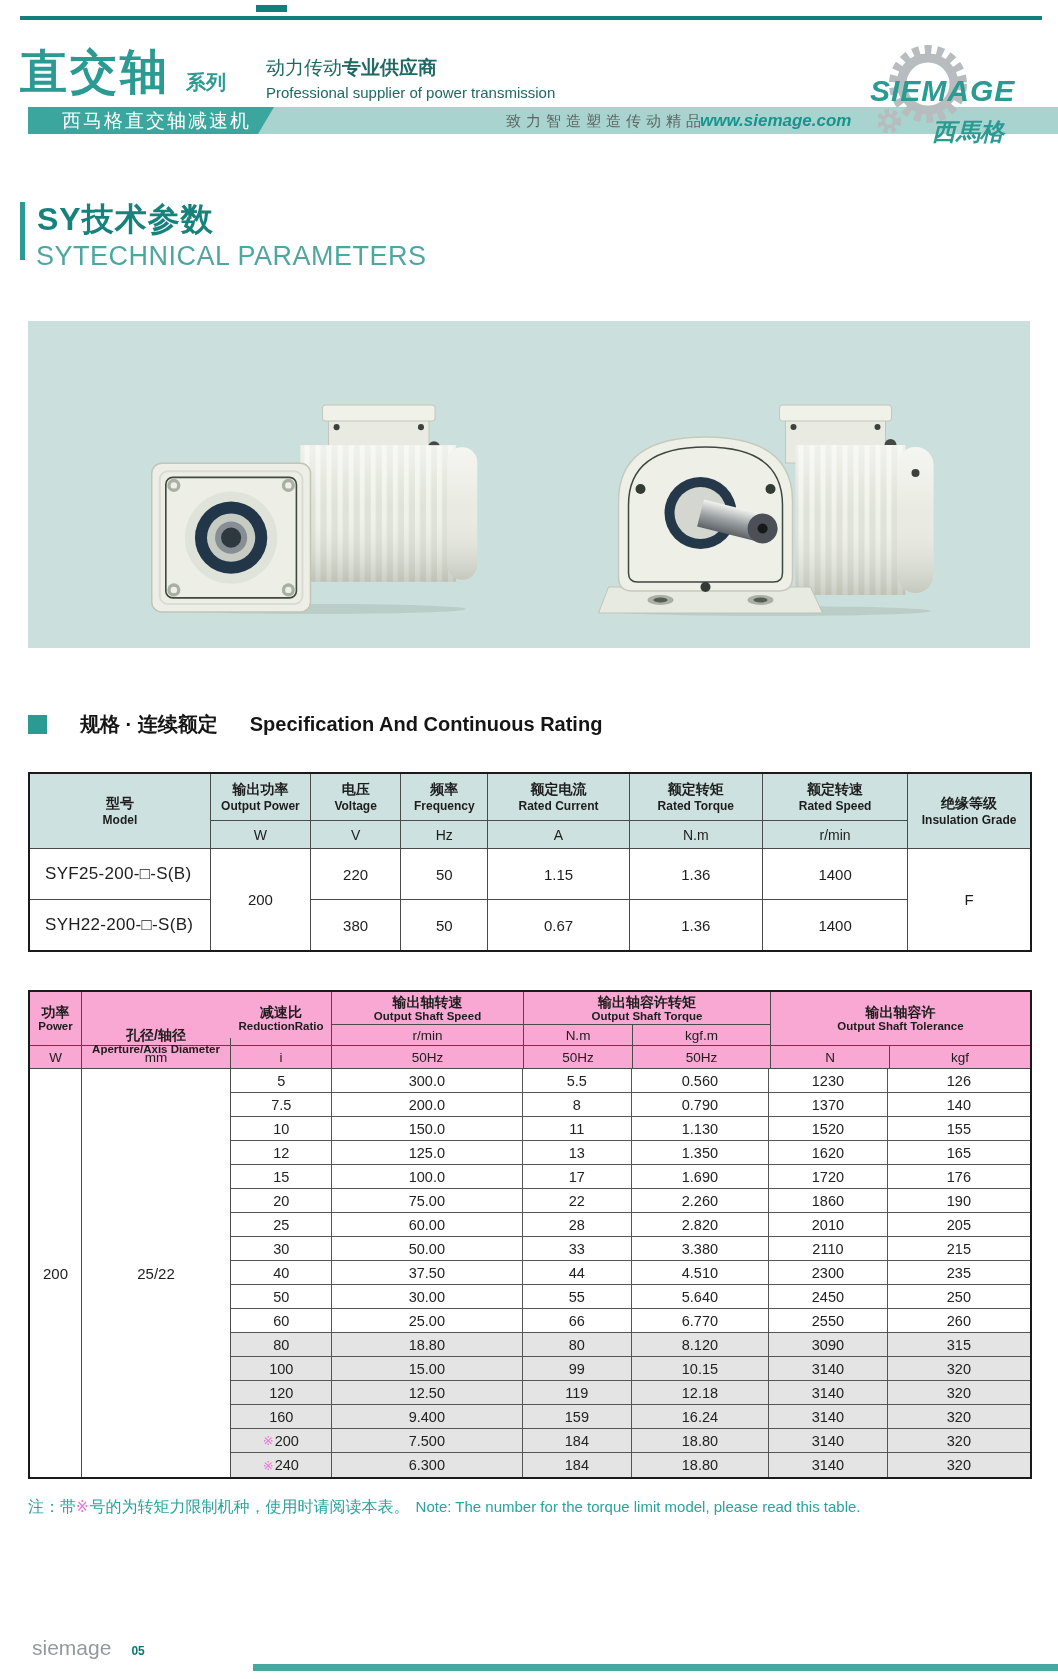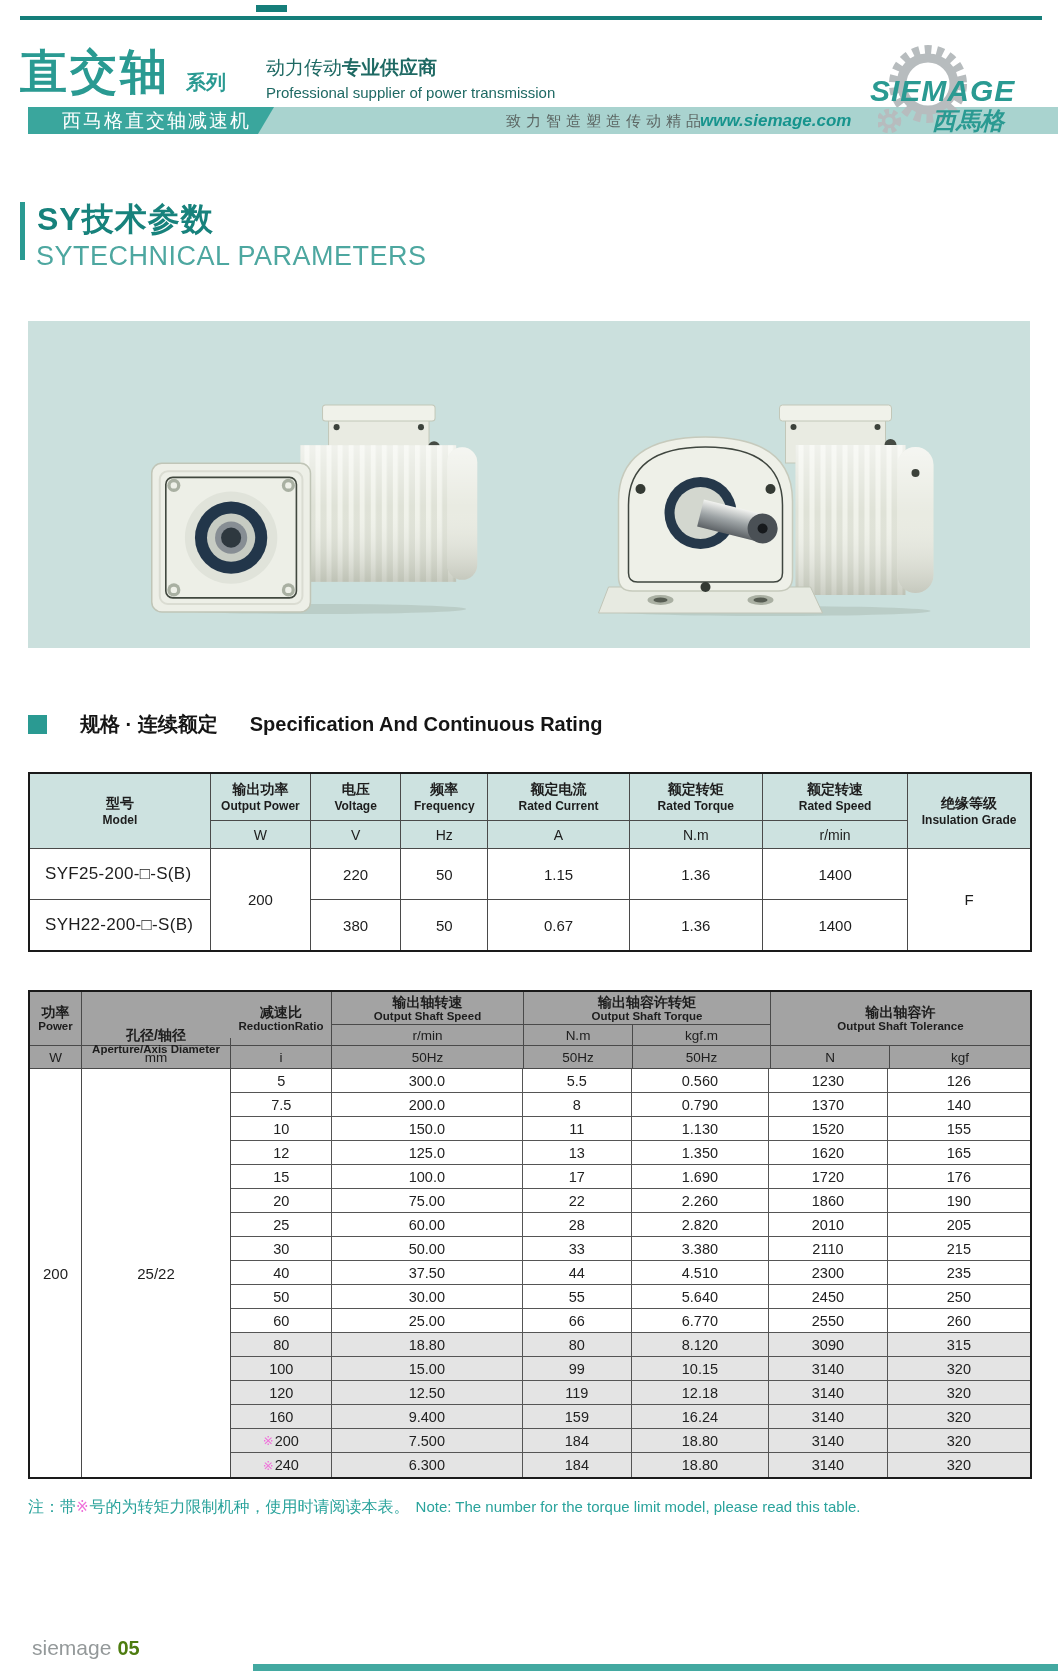--- a/index.html
+++ b/index.html
@@ -24,21 +24,21 @@
   .banner-light{position:absolute;left:0;top:0;right:0;bottom:0;background:#a9d3cf;}
   .slogan{position:absolute;left:478px;top:0;line-height:27px;font-size:15px;color:#5c6663;letter-spacing:5px;}
   .website{position:absolute;left:672px;top:0;line-height:27px;font-size:17px;font-weight:800;font-style:italic;color:#17948d;}
   .banner-dark{position:absolute;left:0;top:0;width:246px;height:27px;background:#3aa69d;
                clip-path:polygon(0 0,100% 0,calc(100% - 16px) 100%,0 100%);}
   .banner-dark span{display:inline-block;padding-left:34px;line-height:27px;font-size:19px;color:#fff;letter-spacing:2px;}
 
   .logo{left:858px;top:40px;width:190px;height:95px;}
   .logo svg{position:absolute;left:20px;top:2px;}
   .logo-en{position:absolute;left:12px;top:34px;font-size:30px;font-weight:900;font-style:italic;color:#2a9a92;letter-spacing:1px;}
-  .logo-cn{position:absolute;left:74px;top:65px;font-size:24px;font-style:italic;color:#2a9a92;
+  .logo-cn{position:absolute;left:74px;top:76px;font-size:24px;font-style:italic;color:#2a9a92;
            font-family:"Liberation Serif","DejaVu Serif",serif;font-weight:700;}
 
   
   .title-bar{left:20px;top:202px;width:5px;height:58px;background:#2a9a92;}
   .title-cn{left:37px;top:198px;font-size:32px;font-weight:900;color:#17827c;letter-spacing:1px;}
   .title-en{left:36px;top:241px;font-size:27px;font-weight:400;color:#4da7a0;letter-spacing:.5px;}
 
   
   .panel{left:28px;top:321px;width:1002px;height:327px;background:#cbe0dd;}
   .motorA{position:absolute;left:120px;top:78px;}
@@ -58,21 +58,21 @@
   .t1 .h1 th{height:44px;}
   .t1 .cn{font-size:14px;font-weight:700;line-height:1.2;}
   .t1 .en{font-size:12px;font-weight:700;margin-top:1px;}
   .t1 .units th{height:25px;font-size:14px;font-weight:400;}
   .t1 tbody td{height:48px;text-align:center;font-size:15px;color:#1d1d1d;}
   .t1 td.model{text-align:left;padding-left:15px;font-size:17px;letter-spacing:.3px;}
 
   
   .t2{position:absolute;left:28px;top:990px;width:1004px;border:2.5px solid #1a1a1a;background:#fff;box-sizing:border-box;}
   .t2-head{display:grid;grid-template-columns:5.2% 14.9% 10.1% 19.2% 10.9% 13.8% 11.9% auto;
-           grid-template-rows:33px 21px 23px;background:#a3a3a3;}
+           grid-template-rows:33px 21px 23px;background:#f9a8d4;}
   .t2-head>div{border-right:1.3px solid #4a4a4a;border-bottom:1.3px solid #4a4a4a;
                display:flex;flex-direction:column;justify-content:center;align-items:center;text-align:center;box-sizing:border-box;}
   .t2-head .nr{border-right:none;}
   .hc{font-size:14px;font-weight:700;line-height:1.15;}
   .he{font-size:11.5px;font-weight:700;line-height:1.1;}
   .hu{font-size:13.5px;font-weight:400;}
   .h-power{grid-column:1;grid-row:1/3;}
   .h-aperture{grid-column:2;grid-row:1/3;margin-top:46px;}
   .h-ratio{grid-column:3;grid-row:1/3;}
   .h-speed{grid-column:4;grid-row:1;}
@@ -96,21 +96,21 @@
   .c-kgfm{width:17.2%;}.c-n{width:14.85%;}.c-kgf{flex:1;border-right:none!important;}
   .t2-row.shaded{background:#e4e4e4;}
   .star{color:#ef72da;font-size:13px;margin-right:1px;}
 
   
   .note{left:28px;top:1497px;font-size:16px;color:#2aa39c;}
   .note .star{font-size:15px;}
   .note-en{font-size:15px;margin-left:6px;}
   .footer{left:32px;top:1636px;display:flex;align-items:baseline;}
   .f-brand{font-size:21px;color:#94999a;font-weight:500;}
-  .f-page{font-size:20px;font-weight:800;color:#4d7c0f;margin-left:6px;}
+  .f-page{font-size:12px;font-weight:800;color:#0f766e;margin-left:20px;}
   .bottom-line{left:253px;top:1664px;width:805px;height:7px;background:#43a9a1;}
 </style>
 </head>
 <body>
 
 <div class="abs top-tick"></div>
 <div class="abs top-line"></div>
 
 <div class="abs brand">
   <span class="brand-main">直交轴</span>

